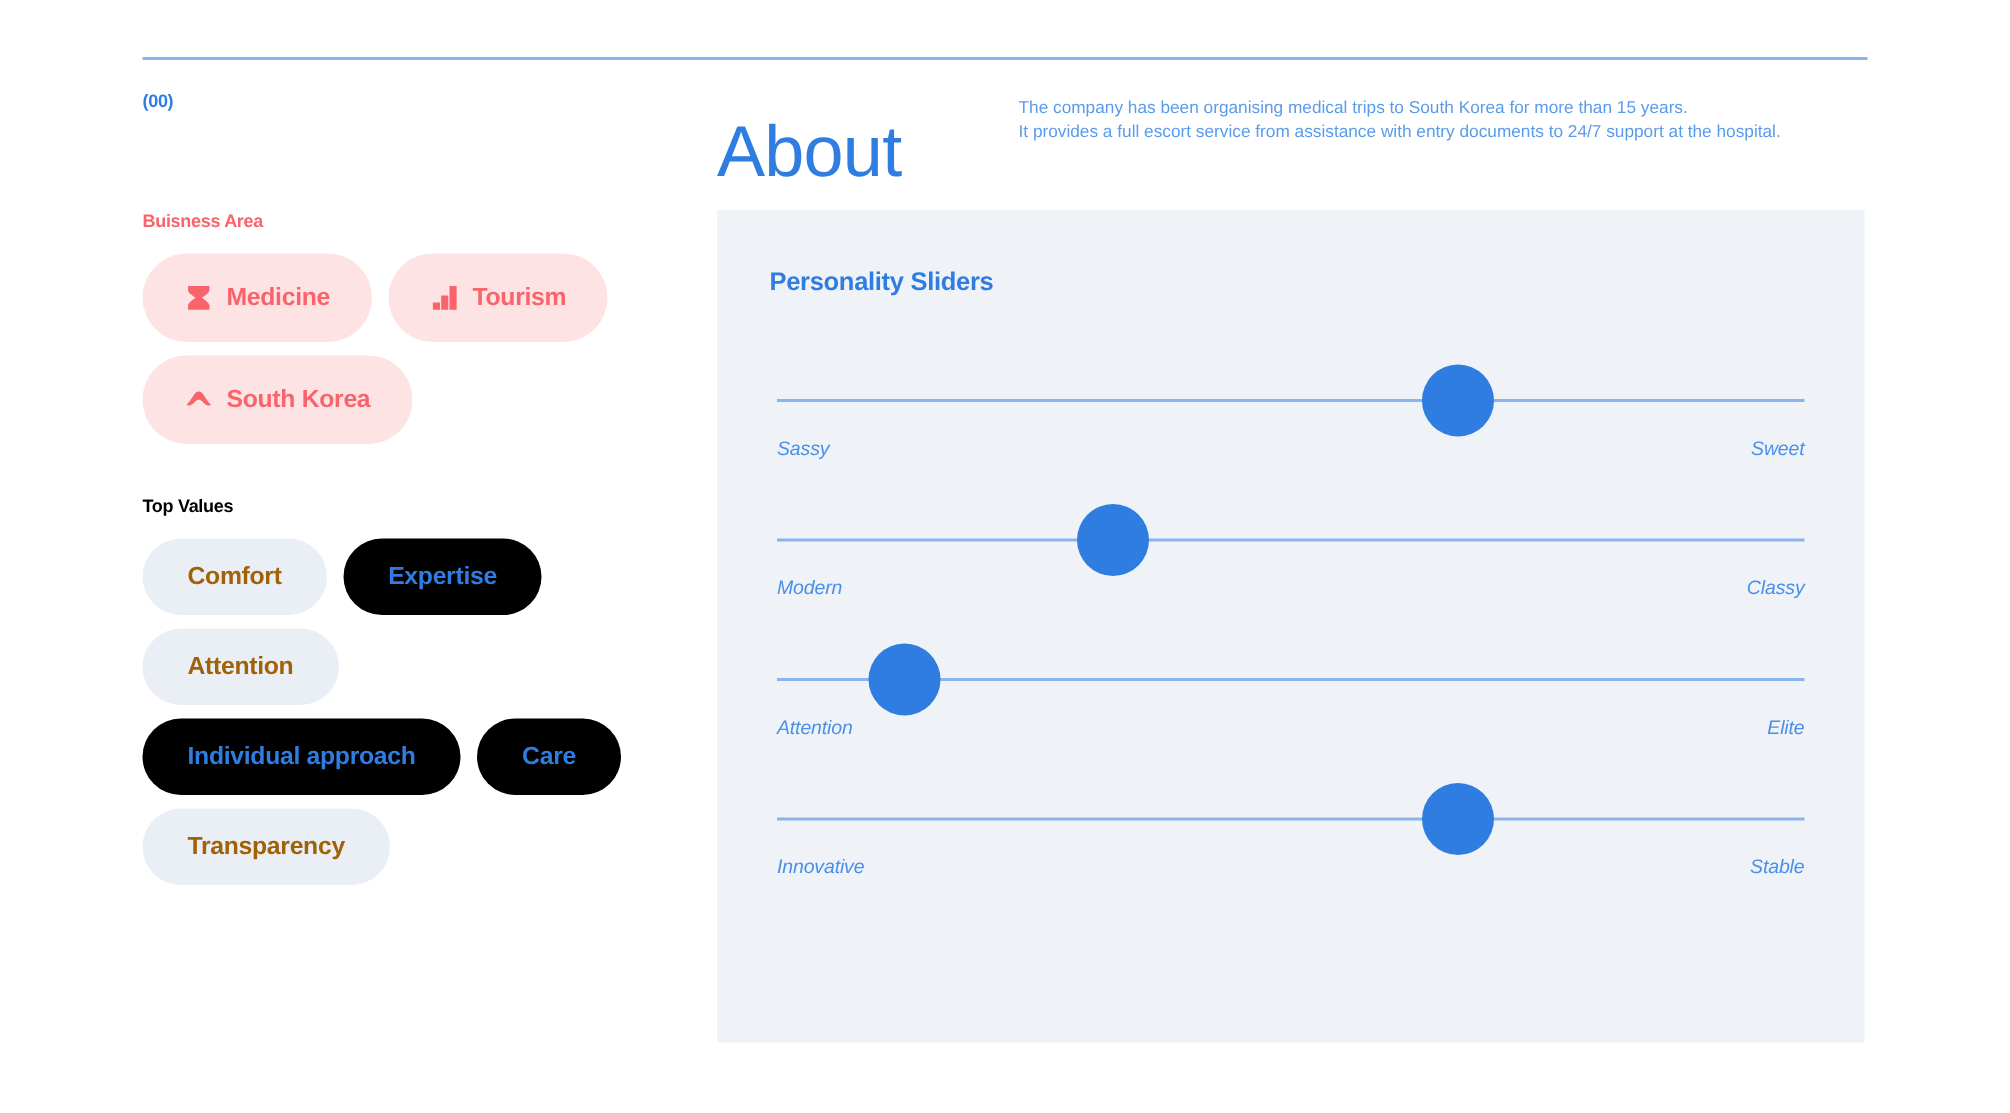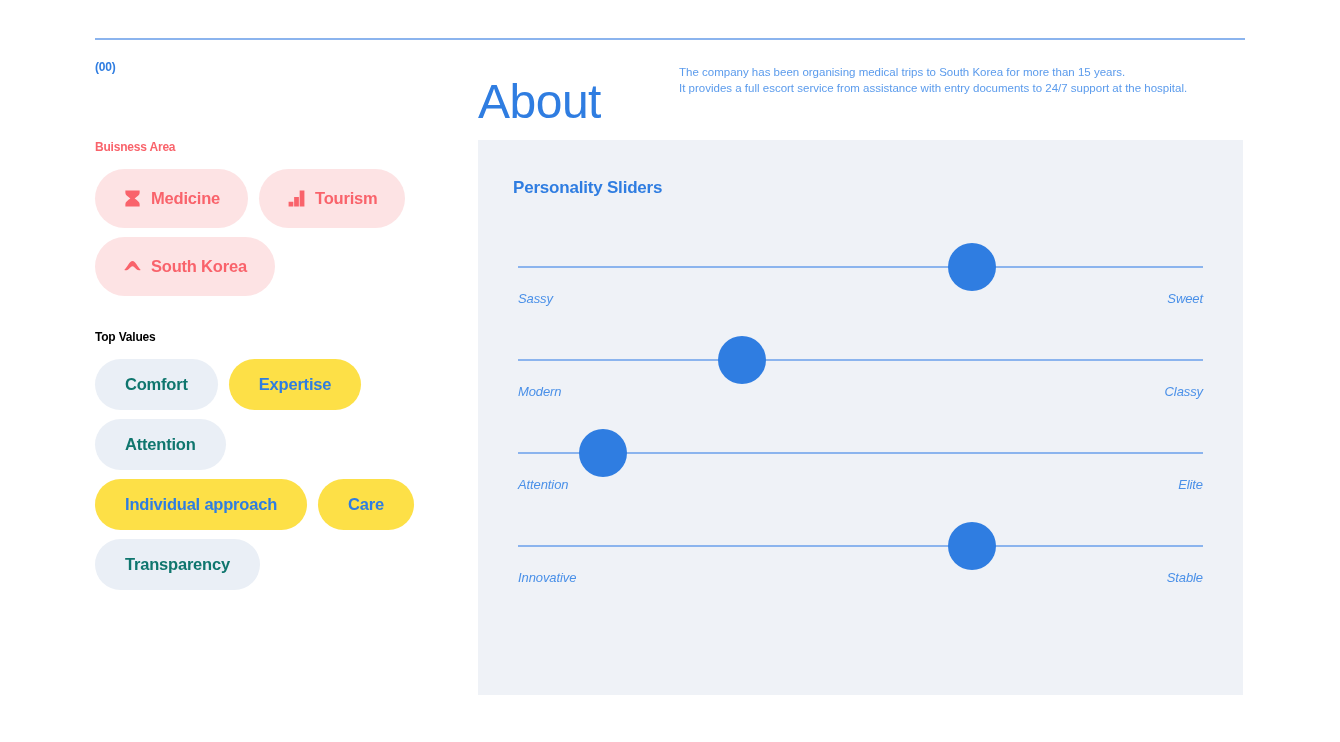--- a/index.html
+++ b/index.html
@@ -98,27 +98,27 @@
   }
   .pill.red .pill-icon {
     width: 19px;
     height: 19px;
     display: inline-block;
     flex: 0 0 auto;
     position: relative;
   }
   
   .pill.blue-strong {
-    background: #fde047;
+    background: #000000;
     color: #2f7de1;
     padding: 16px 30px;
   }
   .pill.blue-muted {
     background: #eaeff6;
-    color: #0f766e;
+    color: #a16207;
     padding: 16px 30px;
   }
 
   .values-wrap { margin-top: 34px; }
 
   
   .icon-svg { display: block; width: 100%; height: 100%; }
 
   
   .slider-panel {

